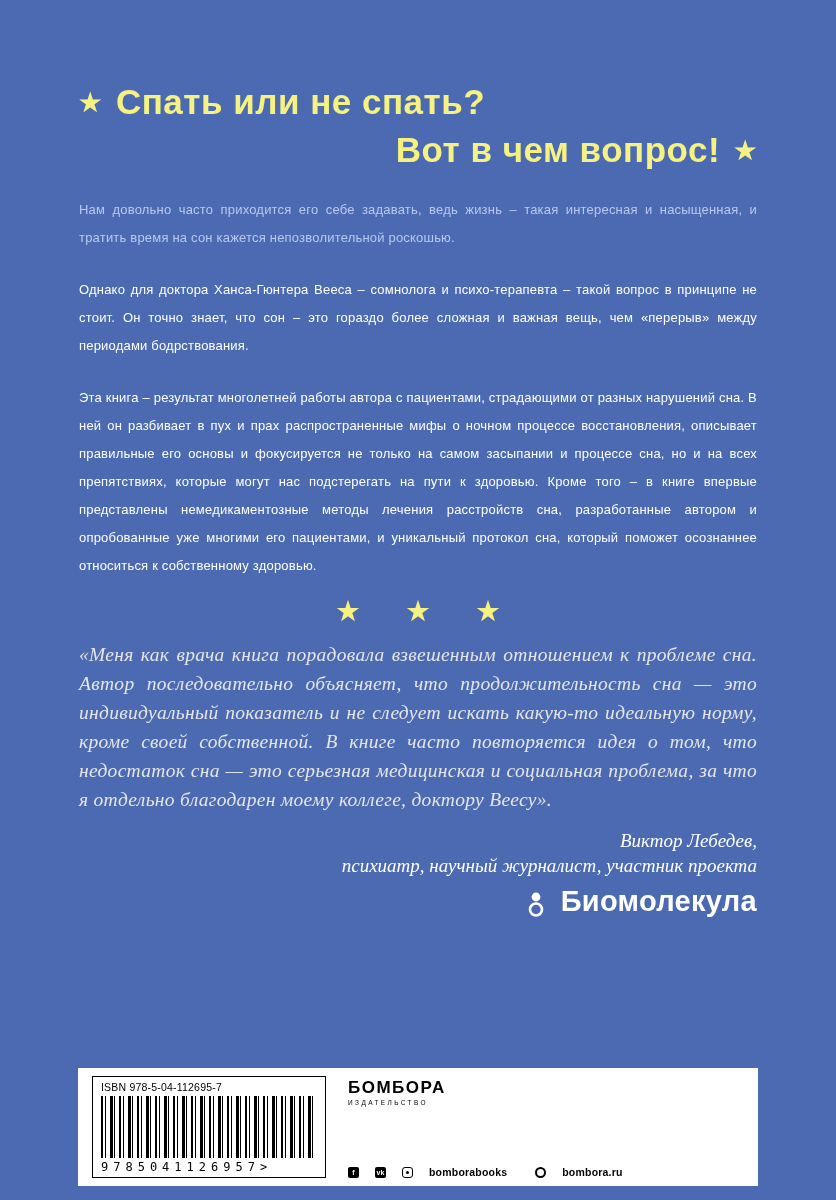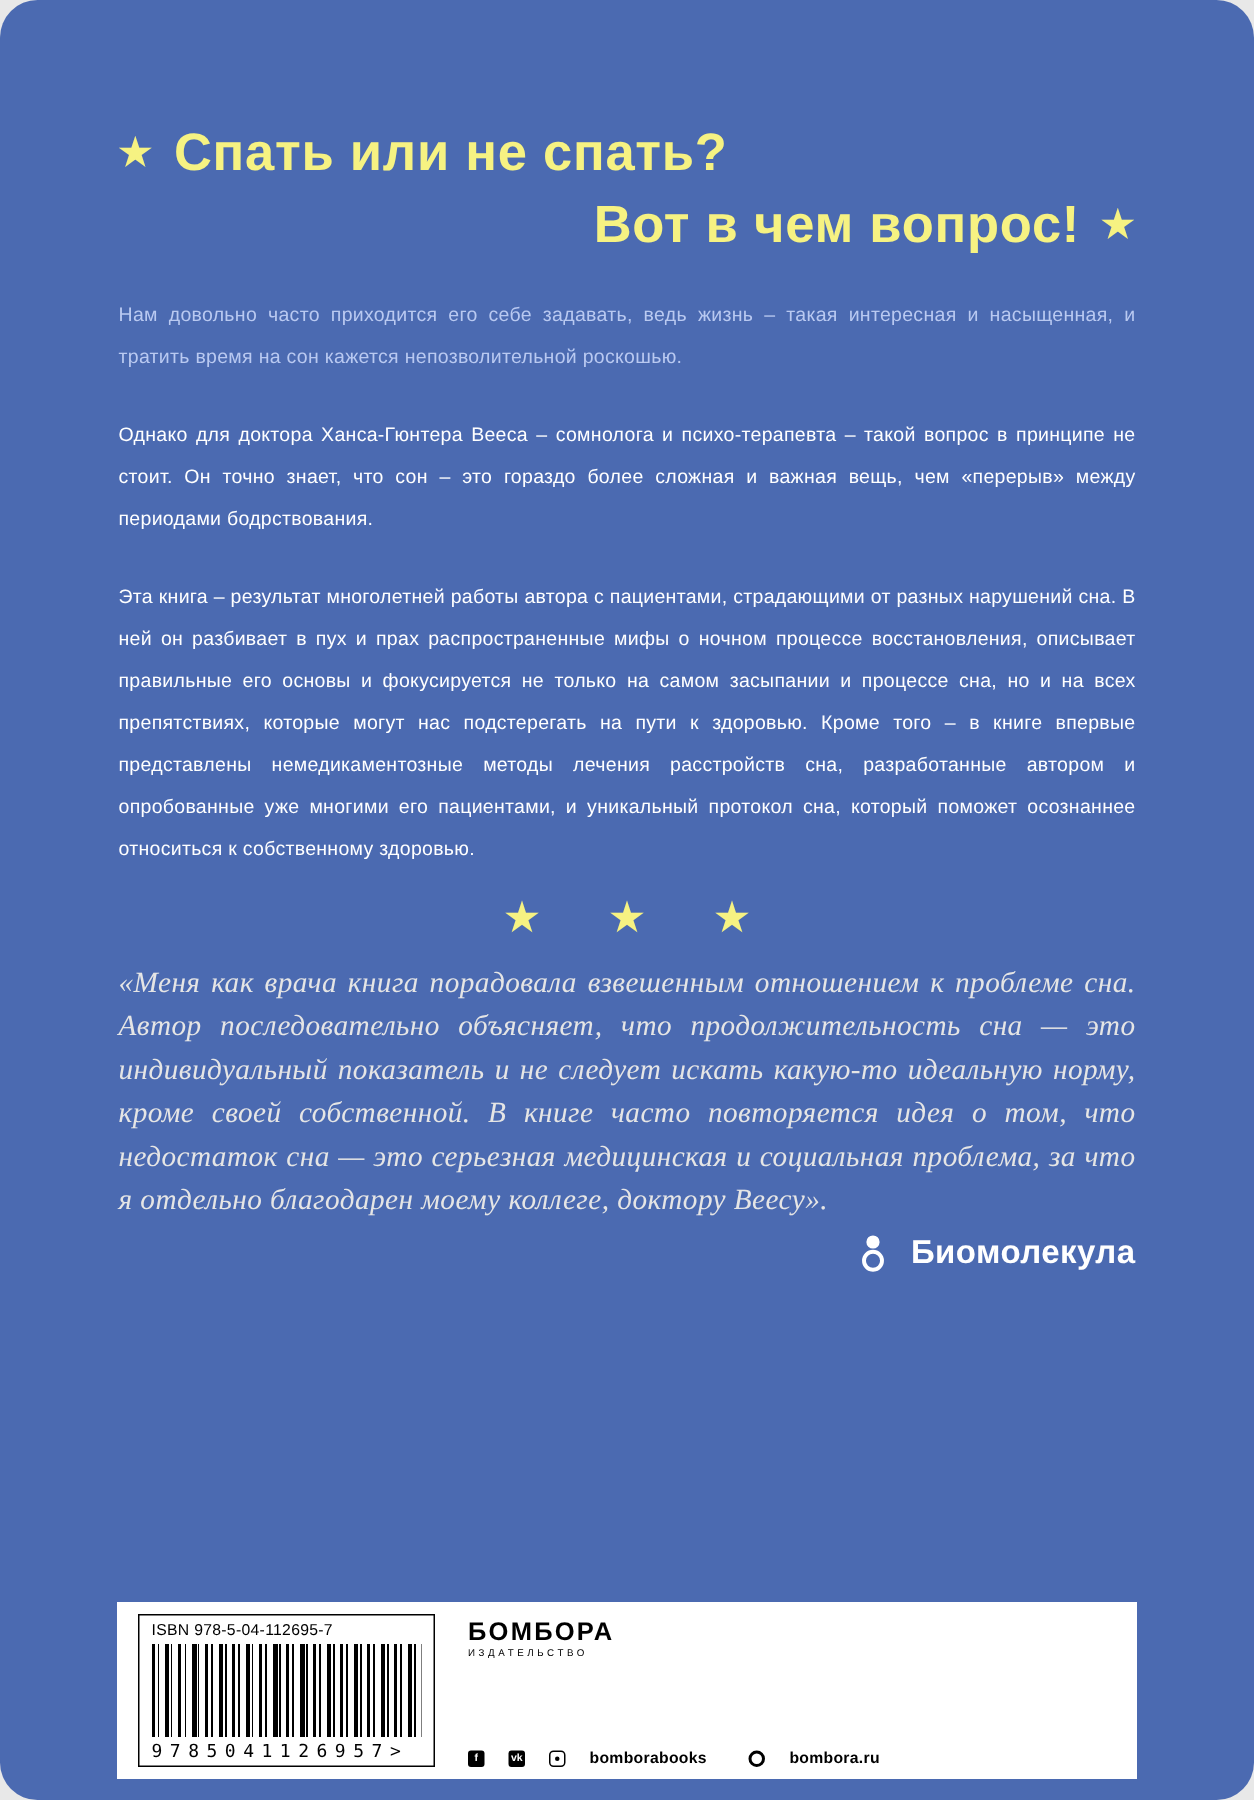--- a/index.html
+++ b/index.html
@@ -4,21 +4,20 @@
 <style>
   * { margin:0; padding:0; box-sizing:border-box; }
   html,body { background:#e8e8e8; }
   .cover {
     position:relative;
     width:836px; height:1200px;
     margin:0 auto;
     background:#4b6ab1;
     overflow:hidden;
     font-family:"Liberation Sans", sans-serif;
-    border-radius:25px;
   }
   .content { padding:78px 79px 0 79px; }
 
   
   .heading { color:#f6f282; font-weight:bold; font-size:35px; line-height:47px; letter-spacing:0.5px; }
   .heading .line1 { text-align:left; }
   .heading .line2 { text-align:right; }
   .star-inline { font-size:25px; display:inline-block; vertical-align:3px; }
   .line1 .star-inline { margin-right:14px; }
   .line2 .star-inline { margin-left:14px; }
@@ -55,42 +54,42 @@
     font-family:"Liberation Serif", serif;
     font-style:italic;
     color:#ffffff;
     font-size:19px;
     line-height:25px;
   }
   .biomolecula {
     margin-top:7px;
     display:flex;
     justify-content:flex-end;
-    align-items:flex-start;
+    align-items:flex-end;
     gap:16px;
     color:#ffffff;
     font-weight:bold;
-    font-size:22px;
+    font-size:29px;
     letter-spacing:0.3px;
   }
   .biomolecula svg { display:block; }
 
   
   .footer {
     position:absolute;
     left:78px; right:78px; bottom:14px;
     height:118px;
     background:#ffffff;
     display:flex;
     gap:22px;
     padding:8px 12px 8px 14px;
     color:#000;
   }
   .barcode-box {
-    width:198px;
+    width:234px;
     border:1px solid #000;
     padding:4px 8px 3px 8px;
     display:flex;
     flex-direction:column;
     background:#fff;
   }
   .isbn { font-size:10.5px; letter-spacing:0.2px; white-space:nowrap; }
   .bars {
     flex:1;
     margin-top:3px;
@@ -149,20 +148,24 @@
     <p class="para intro">Нам довольно часто приходится его себе задавать, ведь жизнь – такая интересная и насыщенная, и тратить время на сон кажется непозволительной роскошью.</p>
 
     <p class="para p1">Однако для доктора Ханса-Гюнтера Вееса – сомнолога и психо-терапевта – такой вопрос в принципе не стоит. Он точно знает, что сон – это гораздо более сложная и важная вещь, чем «перерыв» между периодами бодрствования.</p>
 
     <p class="para p2">Эта книга – результат многолетней работы автора с пациентами, страдающими от разных нарушений сна. В ней он разбивает в пух и прах распространенные мифы о ночном процессе восстановления, описывает правильные его основы и фокусируется не только на самом засыпании и процессе сна, но и на всех препятствиях, которые могут нас подстерегать на пути к здоровью.  Кроме того – в книге впервые представлены немедикаментозные методы лечения расстройств сна, разработанные автором и опробованные уже многими его пациентами, и уникальный протокол сна, который поможет осознаннее относиться к собственному здоровью.</p>
 
     <div class="stars-divider">★ ★ ★</div>
 
     <p class="quote">«Меня как врача книга порадовала взвешенным отношением к проблеме сна. Автор последовательно объясняет, что продолжительность сна — это индивидуальный показатель и не следует искать какую-то идеальную норму, кроме своей собственной. В книге часто повторяется идея о том, что недостаток сна — это серьезная медицинская и социальная проблема, за что я отдельно благодарен моему коллеге, доктору Веесу».</p>
 
+    <div class="attribution">
+      <div>Виктор Лебедев,</div>
+      <div>психиатр, научный журналист, участник проекта</div>
+    </div>
 
     <div class="biomolecula">
       <span>
         <svg width="18" height="27" viewBox="0 0 18 27">
           <circle cx="9" cy="6" r="4.4" fill="#ffffff"></circle>
           <circle cx="9" cy="18.5" r="6" fill="none" stroke="#ffffff" stroke-width="2.6"></circle>
         </svg>
       </span>
       <span>Биомолекула</span>
     </div>

